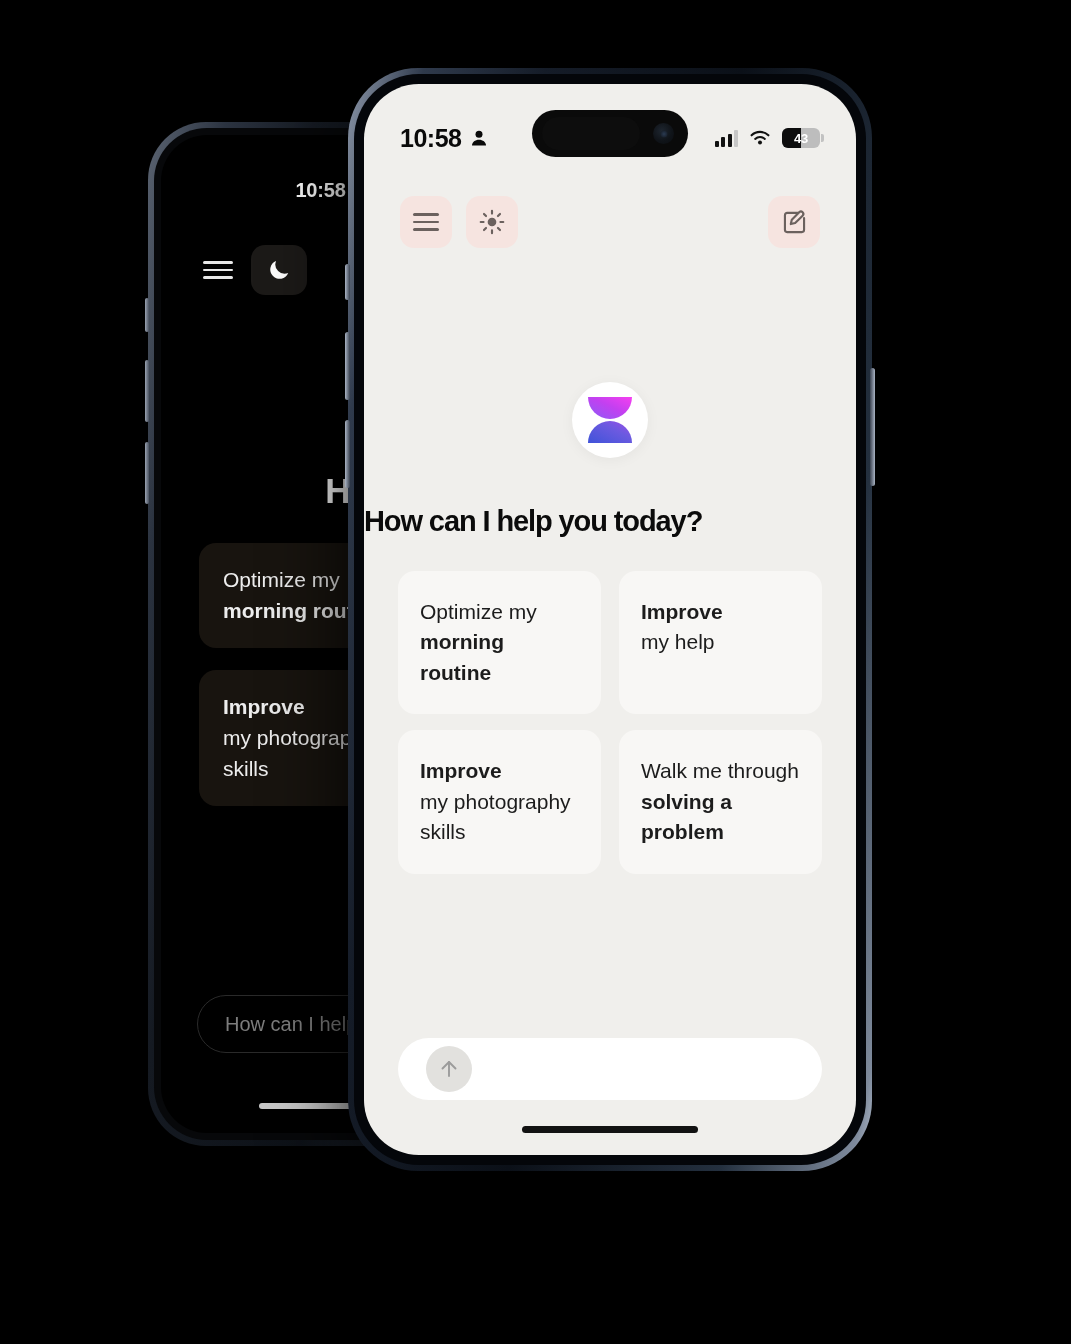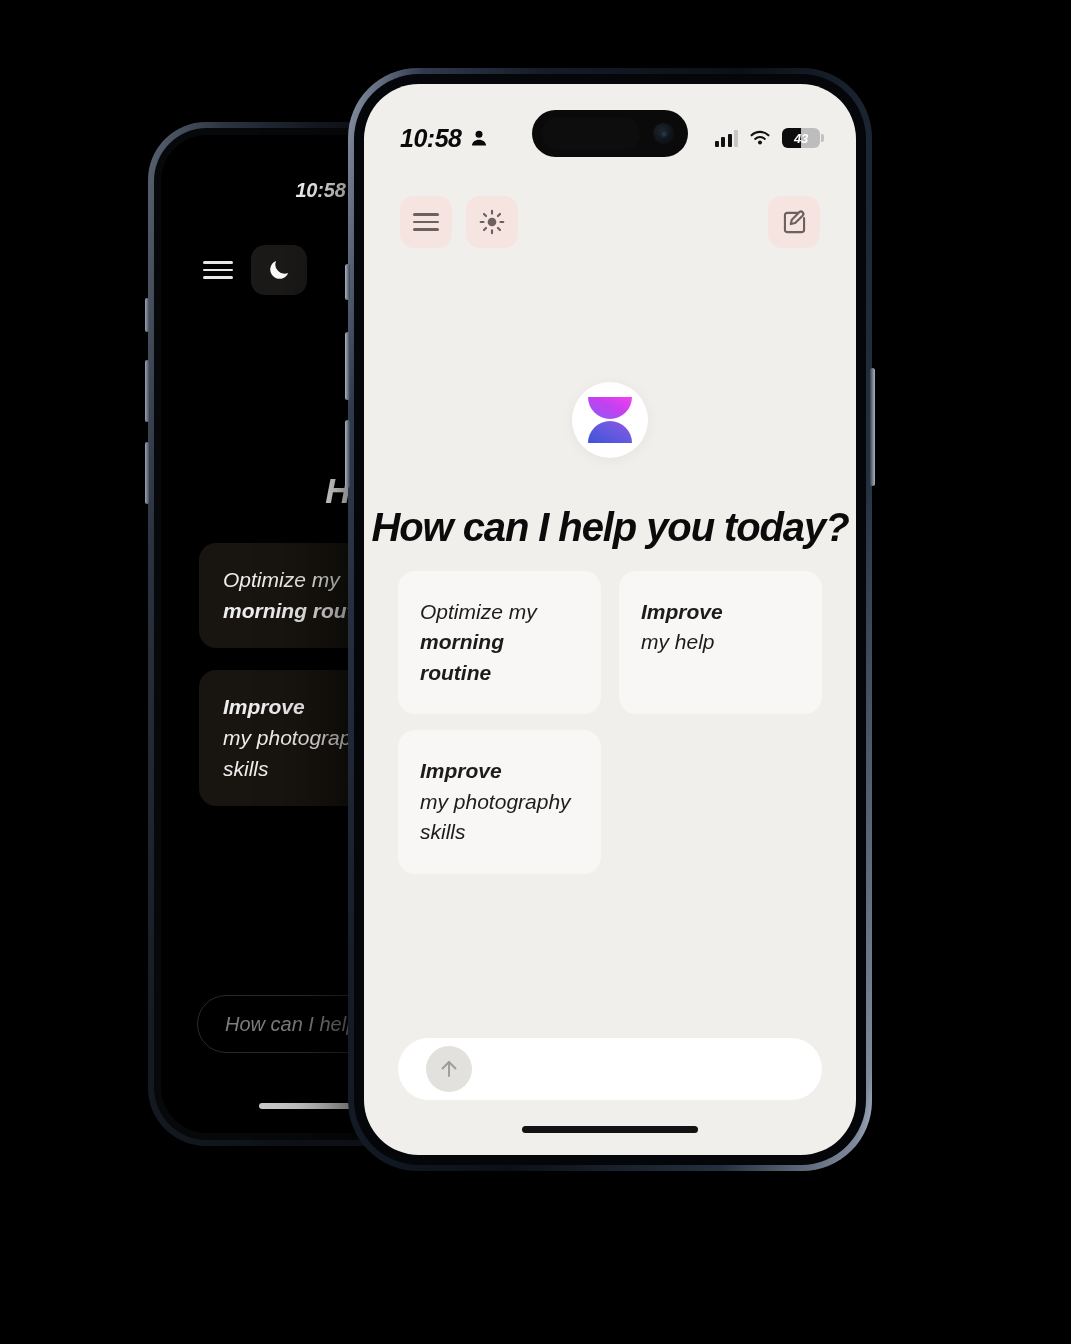--- a/index.html
+++ b/index.html
@@ -6,21 +6,21 @@
   html,body {
     width:1071px; height:1344px;
     background:#000;
     font-family:"Liberation Sans", sans-serif;
     overflow:hidden;
   }
   .stage { position:relative; width:1071px; height:1344px; background:#000; }
 
   
   .phone { position:absolute; border-radius:62px; }
-  .screen { position:absolute; overflow:hidden;font-style:italic; }
+  .screen { position:absolute; overflow:hidden; }
 
   
   #phone-dark {
     left:148px; top:122px; width:372px; height:1024px;
     border-radius:58px;
     background:linear-gradient(100deg,#5b6472 0%,#2b3340 14%,#151a22 30%,#0d1117 60%,#2a323e 92%,#59616e 100%);
     box-shadow:0 24px 60px rgba(0,0,0,.85);
   }
   #phone-dark .inner-bezel{
     position:absolute; inset:6px; border-radius:53px;
@@ -176,22 +176,22 @@
 
   .logo-wrap{
     position:absolute; top:298px; left:50%; transform:translateX(-50%);
     width:76px; height:76px; border-radius:50%;
     background:#fff;
     display:flex; align-items:center; justify-content:center;
     box-shadow:0 2px 14px rgba(0,0,0,.05);
   }
 
   .l-title{
-    position:absolute; top:421px; left:0; right:0; text-align:center;
-    font-size:40px; font-weight:700; color:#0b0b0b; letter-spacing:-1.1px;
+    position:absolute; top:421px; left:0; right:0; text-align:left;
+    font-size:29px; font-weight:700; color:#0b0b0b; letter-spacing:-1.1px;
   }
 
   .grid{
     position:absolute; top:487px; left:34px; right:34px;
     display:grid; grid-template-columns:1fr 1fr; gap:16px 18px;
   }
   .card{
     background:#f8f7f5; border-radius:17px; padding:26px 22px;
     min-height:98px;
   }
@@ -365,20 +365,24 @@
         </div>
         <div class="card">
           <div class="line b">Improve</div>
           <div class="line">my help</div>
         </div>
         <div class="card tall">
           <div class="line b">Improve</div>
           <div class="line">my photography</div>
           <div class="line">skills</div>
         </div>
+        <div class="card tall">
+          <div class="line">Walk me through</div>
+          <div class="line b">solving a problem</div>
+        </div>
       </div>
 
       <div class="composer">
         <span class="sendbtn">
           <svg width="24" height="24" viewBox="0 0 24 24" fill="none" stroke="#9b9b9b" stroke-width="1.9" stroke-linecap="round" stroke-linejoin="round">
             <path d="M12 19V5"></path>
               <path d="M5.5 11.5 12 5l6.5 6.5"></path>
           </svg>
         </span>
       </div>

